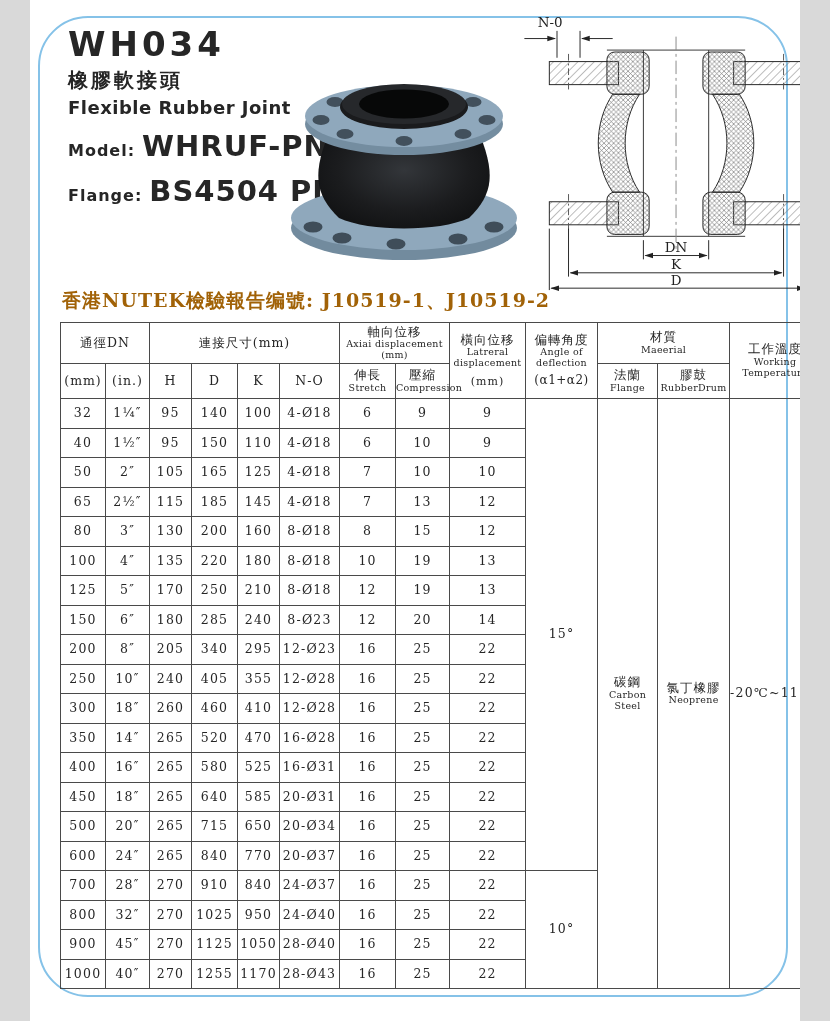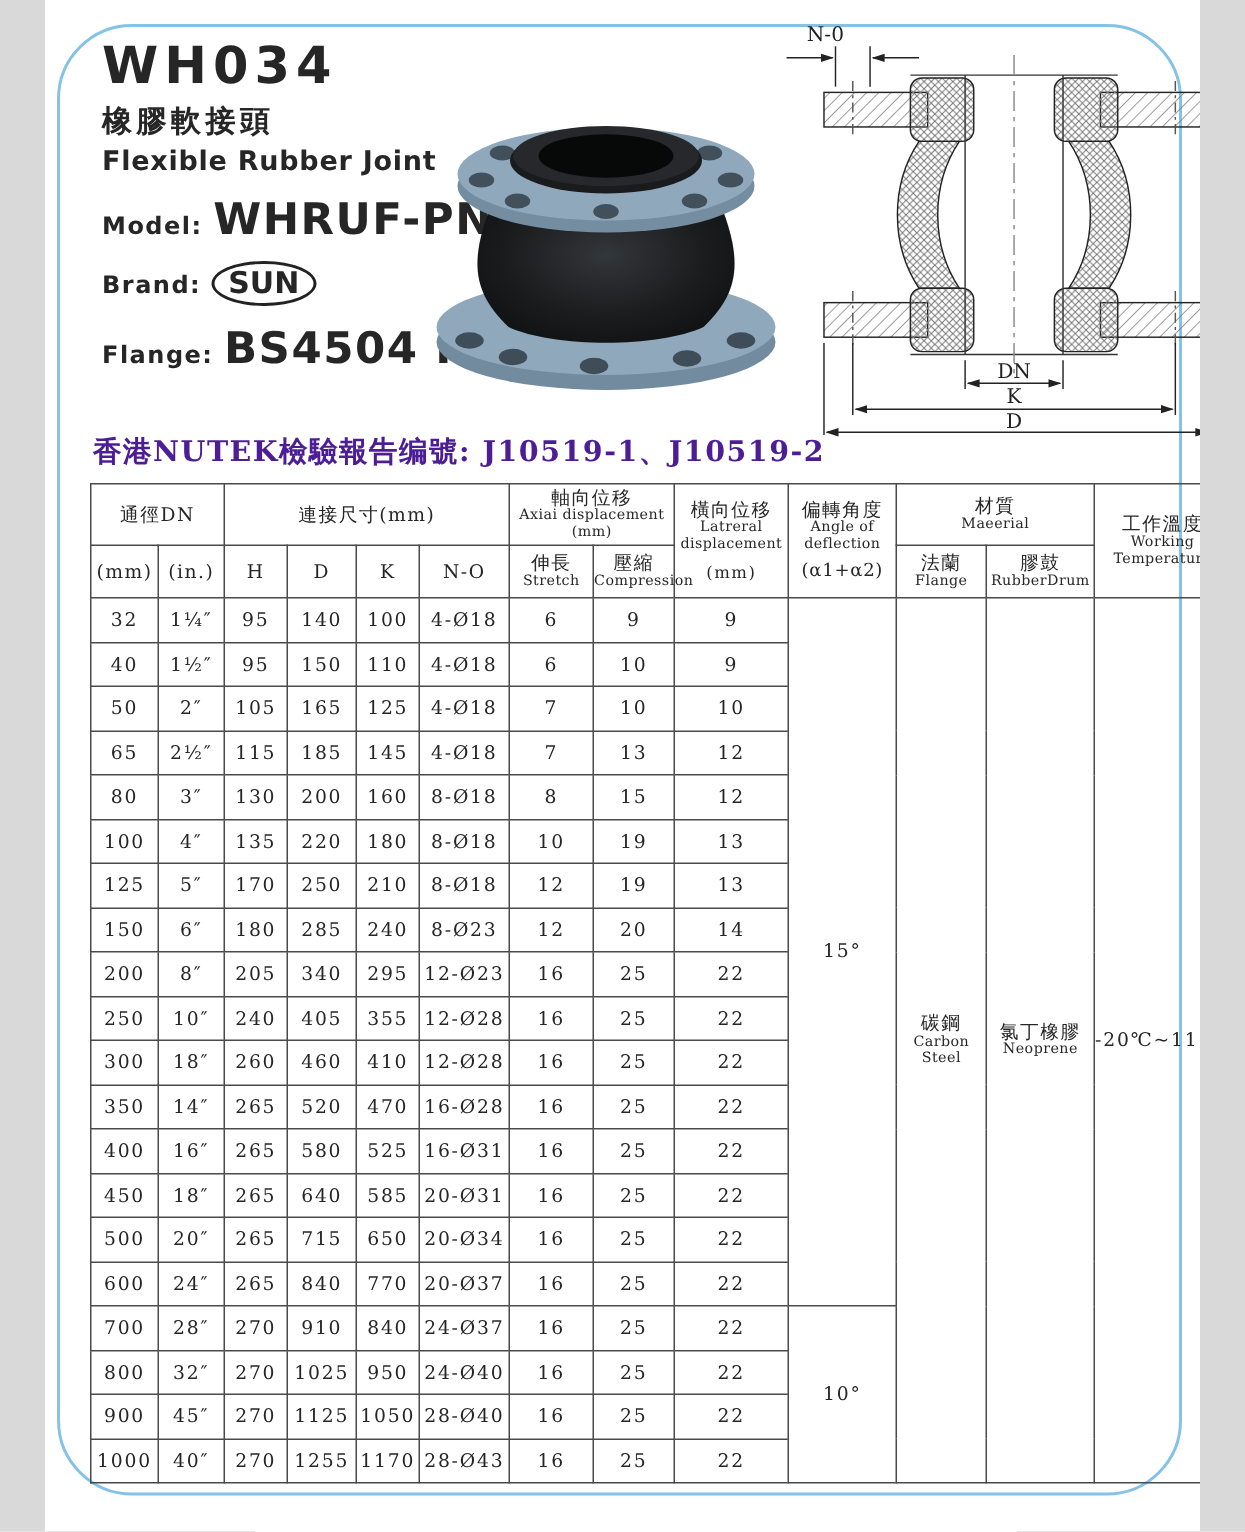--- a/index.html
+++ b/index.html
@@ -19,21 +19,21 @@
   .brand-oval{display:inline-block;border:2.5px solid #222;border-radius:50%;
               padding:0 9px 1px 9px;font-size:20px;font-weight:bold;line-height:1.25;}
   .pressline{margin-top:12px;font-size:17.5px;font-weight:bold;letter-spacing:0.5px;white-space:nowrap;}
 
   
   .photo{position:absolute;left:256px;top:60px;width:238px;height:202px;}
   .drawing{position:absolute;left:476px;top:4px;width:342px;height:288px;}
 
   
   .report{position:absolute;left:32px;top:288px;font-size:19px;letter-spacing:1px;
-          font-weight:bold;color:#4c1d95;white-space:nowrap;}
+          font-weight:bold;color:#a16207;white-space:nowrap;}
 
   
   .spec-table{position:absolute;left:30px;top:322px;width:760px;border-collapse:collapse;
               table-layout:fixed;}
   .spec-table th,.spec-table td{border:1px solid #4a4a4a;text-align:center;vertical-align:middle;
               padding:0;font-weight:normal;line-height:1.15;}
   .spec-table thead tr:nth-child(1) th{height:40px;}
   .spec-table thead tr:nth-child(2) th{height:34px;}
   .spec-table tbody td{height:28.5px;font-size:12.5px;letter-spacing:1.2px;}
   .zh{font-size:12.5px;letter-spacing:1px;font-family:"DejaVu Serif",serif;}
@@ -49,24 +49,20 @@
 <div class="page">
   <div class="frame"></div>
 
   <div class="titleblock">
     <div class="product-code">WH034</div>
     <div class="title-zh">橡膠軟接頭</div>
     <div class="title-en">Flexible Rubber Joint</div>
     <div class="specline">
       <span class="speclabel">Model:</span>
       <span class="specvalue">WHRUF-PN16</span>
-    </div>
-    <div class="specline">
-      <span class="speclabel">Brand:</span>
-      <span class="brand-oval">SUN</span>
     </div>
     <div class="specline">
       <span class="speclabel">Flange:</span>
       <span class="specvalue">BS4504 PN16</span>
     </div>
   </div>
 
   <div class="photo">
     <svg width="238" height="202" viewBox="0 0 238 202">
       <defs>

